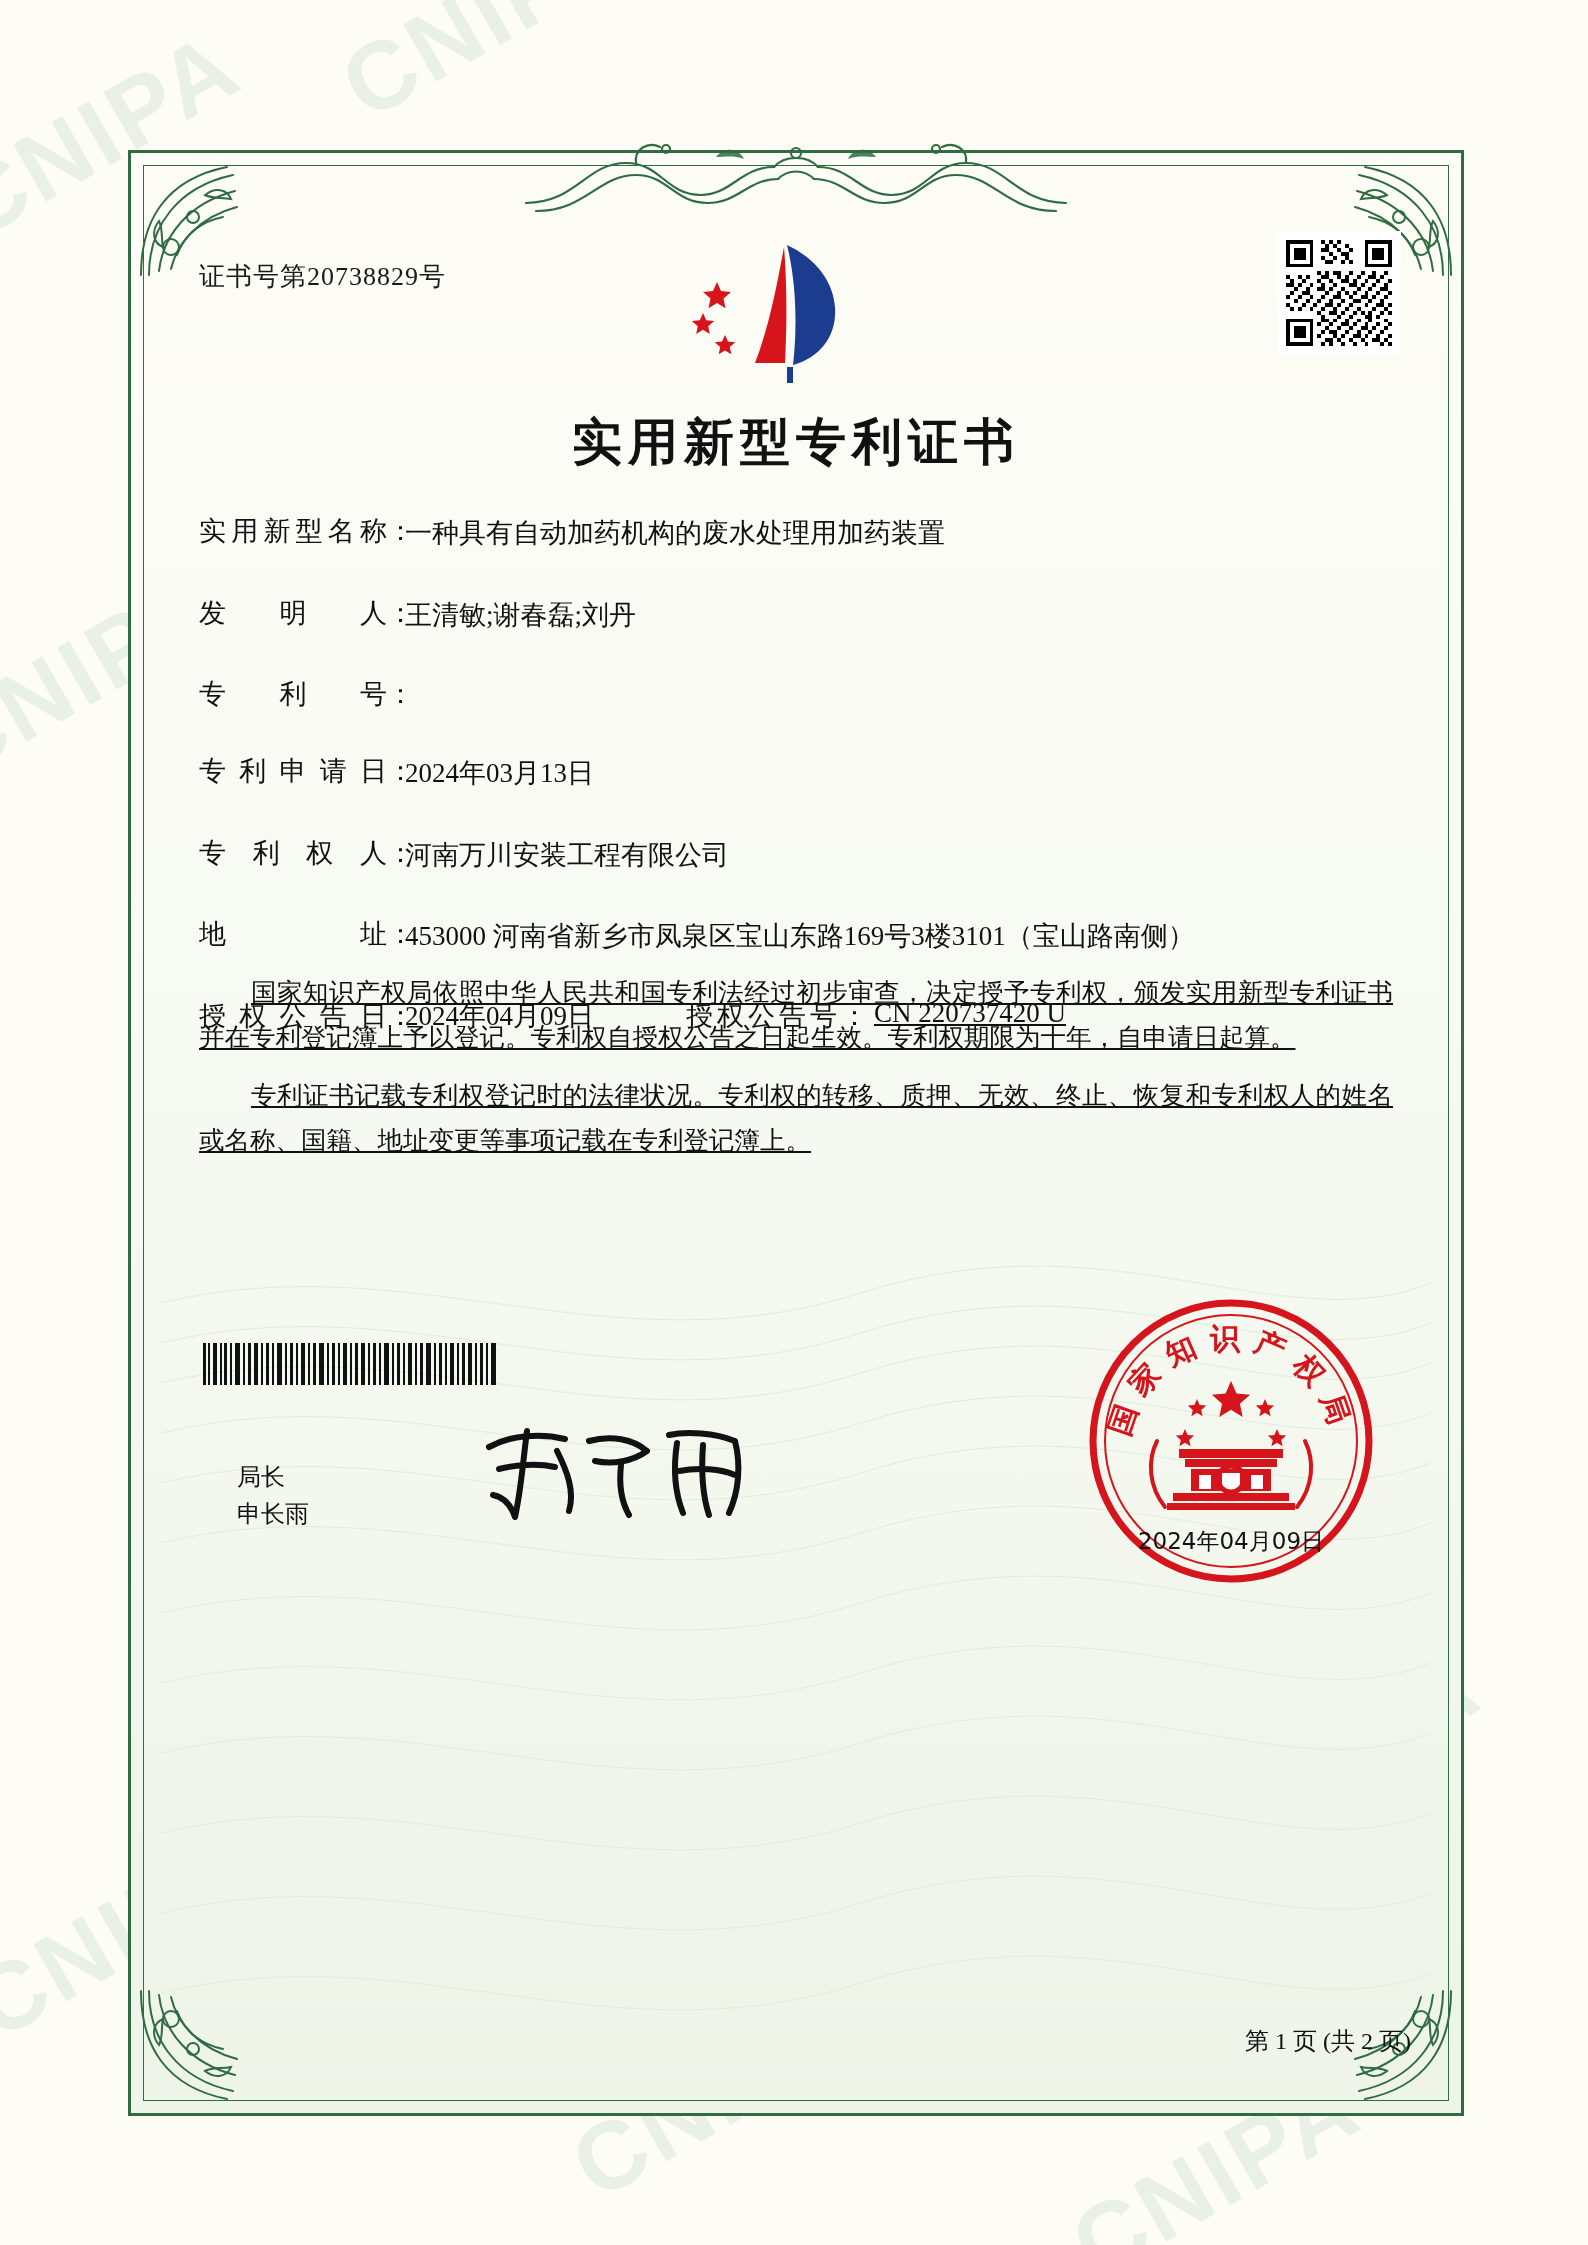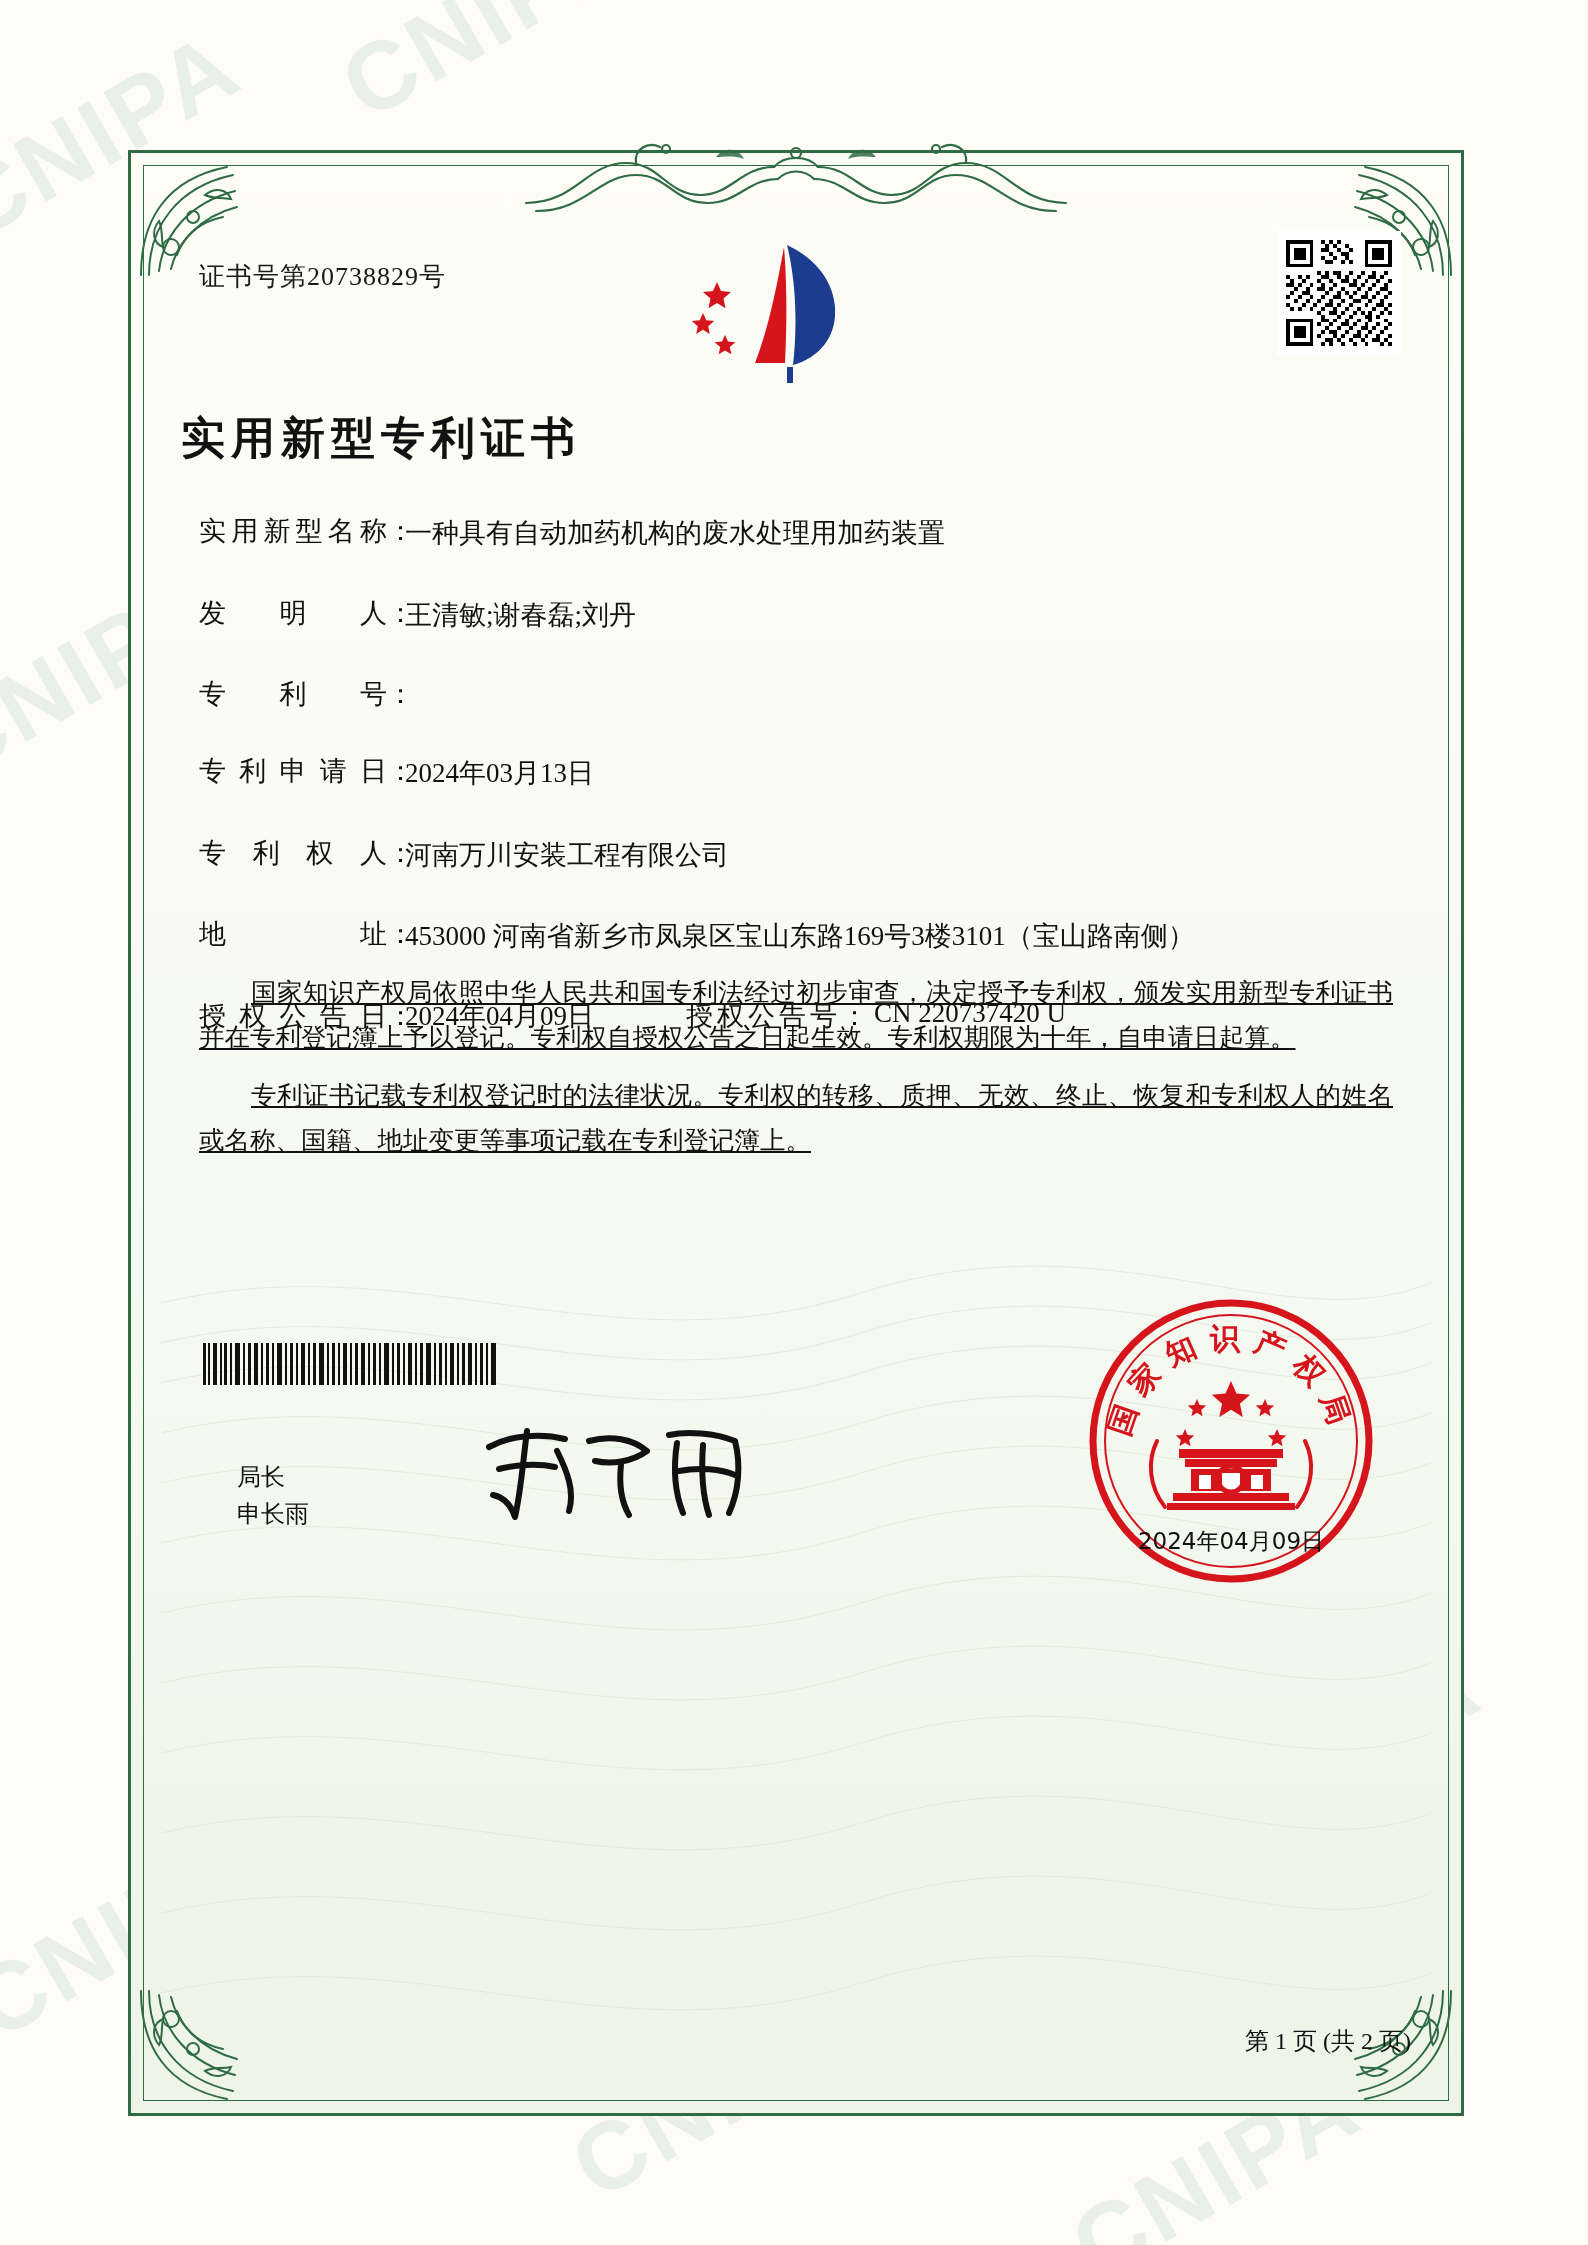--- a/index.html
+++ b/index.html
@@ -123,23 +123,24 @@
     transform: translateX(-50%);
     width: 230px;
     height: 150px;
   }
 
   .title {
     position: absolute;
     left: 0;
     right: 0;
     top: 208px;
+    text-align: center;
     font-family: "DejaVu Sans", sans-serif;
     font-weight: bold;
-    font-size: 44px;
+    font-size: 50px;
     letter-spacing: 6px;
     color: #111;
   }
 
   .fields {
     position: absolute;
     left: 18px;
     right: 10px;
     top: 312px;
   }
@@ -636,21 +637,21 @@
               <span>公</span>
               <span>告</span>
               <span>日</span>
           </div>
           <div class="colon">：</div>
           <div>2024年04月09日</div>
           <div class="second-label">
             <span class="lbl">授权公告号</span>
             <span>：</span>
           </div>
-          <div style="margin-left:6px;">CN 220737420 U</div>
+          <div style="margin-left:6px;text-decoration:underline;">CN 220737420 U</div>
         </div>
       </div>
 
       <div class="paragraphs">
         <p>国家知识产权局依照中华人民共和国专利法经过初步审查，决定授予专利权，颁发实用新型专利证书并在专利登记簿上予以登记。专利权自授权公告之日起生效。专利权期限为十年，自申请日起算。</p>
         <p>专利证书记载专利权登记时的法律状况。专利权的转移、质押、无效、终止、恢复和专利权人的姓名或名称、国籍、地址变更等事项记载在专利登记簿上。</p>
       </div>
 
       <svg class="barcode" viewBox="0 0 400 42" shape-rendering="crispEdges">
         <g fill="#111">

